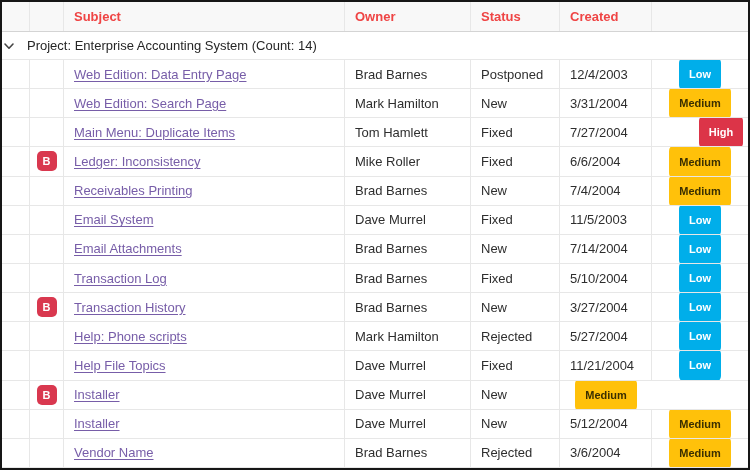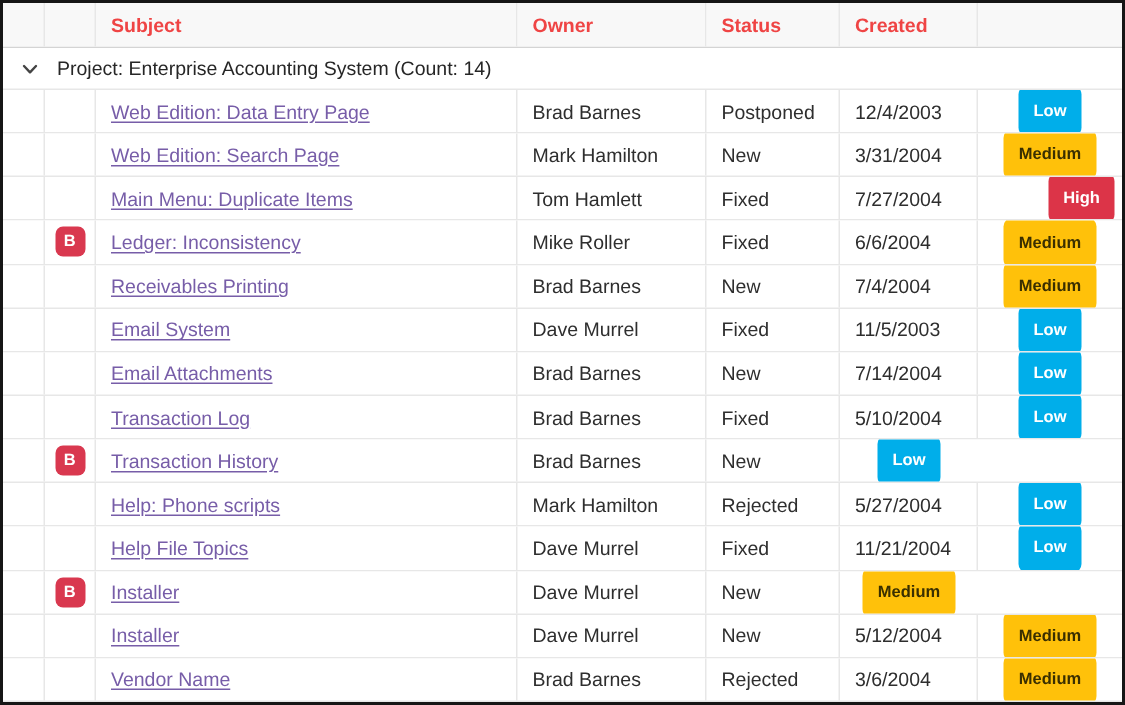--- a/index.html
+++ b/index.html
@@ -41,21 +41,21 @@
     height: 30px;
     flex: 0 0 30px;
     border-bottom: 1px solid var(--header-border);
   }
   .header-row .c { background: var(--header-bg); font-weight: bold; color: #ef4444; }
   .group-row {
     height: 28px;
     flex: 0 0 28px;
     display: flex;
     align-items: center;
-    padding-left: 11px;
+    padding-left: 0;
     background: #fff;
     border-bottom: 1px solid var(--border);
   }
   .body-row { flex: 1 1 auto; min-height: 0; }
   .c {
     display: flex;
     align-items: center;
     border-right: 1px solid var(--border);
     overflow: hidden;
     white-space: nowrap;
@@ -302,20 +302,23 @@
       </div>
     <div class="c pad">
         <a href="#" class="subject-link">Transaction History</a>
       </div>
     <div class="c pad">
         <span>Brad Barnes</span>
       </div>
     <div class="c pad">
         <span>New</span>
       </div>
+    <div class="c pad">
+        <span>3/27/2004</span>
+      </div>
     <div class="c c-pri">
         <span class="pri-badge" data-level="low">Low</span>
       </div>
   </div>
 
   <div class="row body-row">
     <div class="c"></div>
     <div class="c c-flag"></div>
     <div class="c pad">
         <a href="#" class="subject-link">Help: Phone scripts</a>

